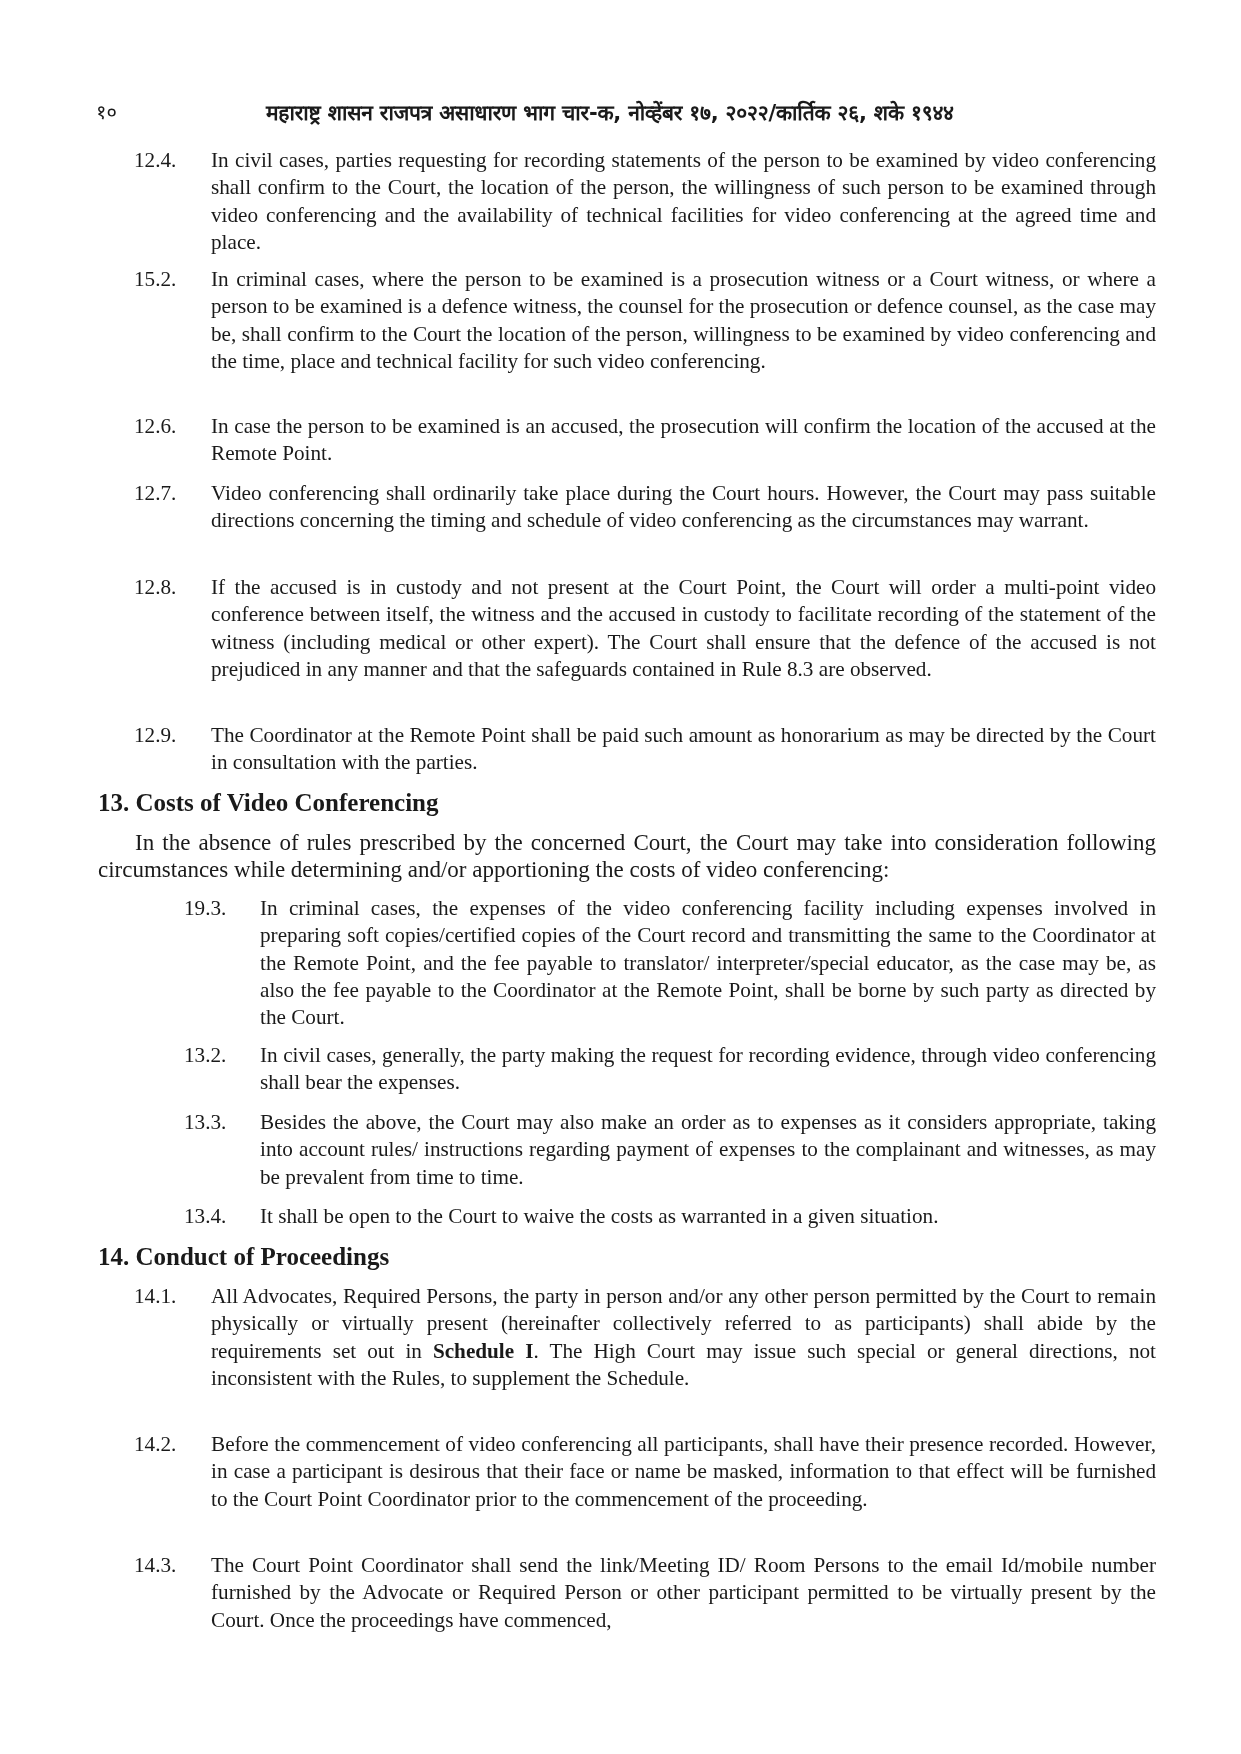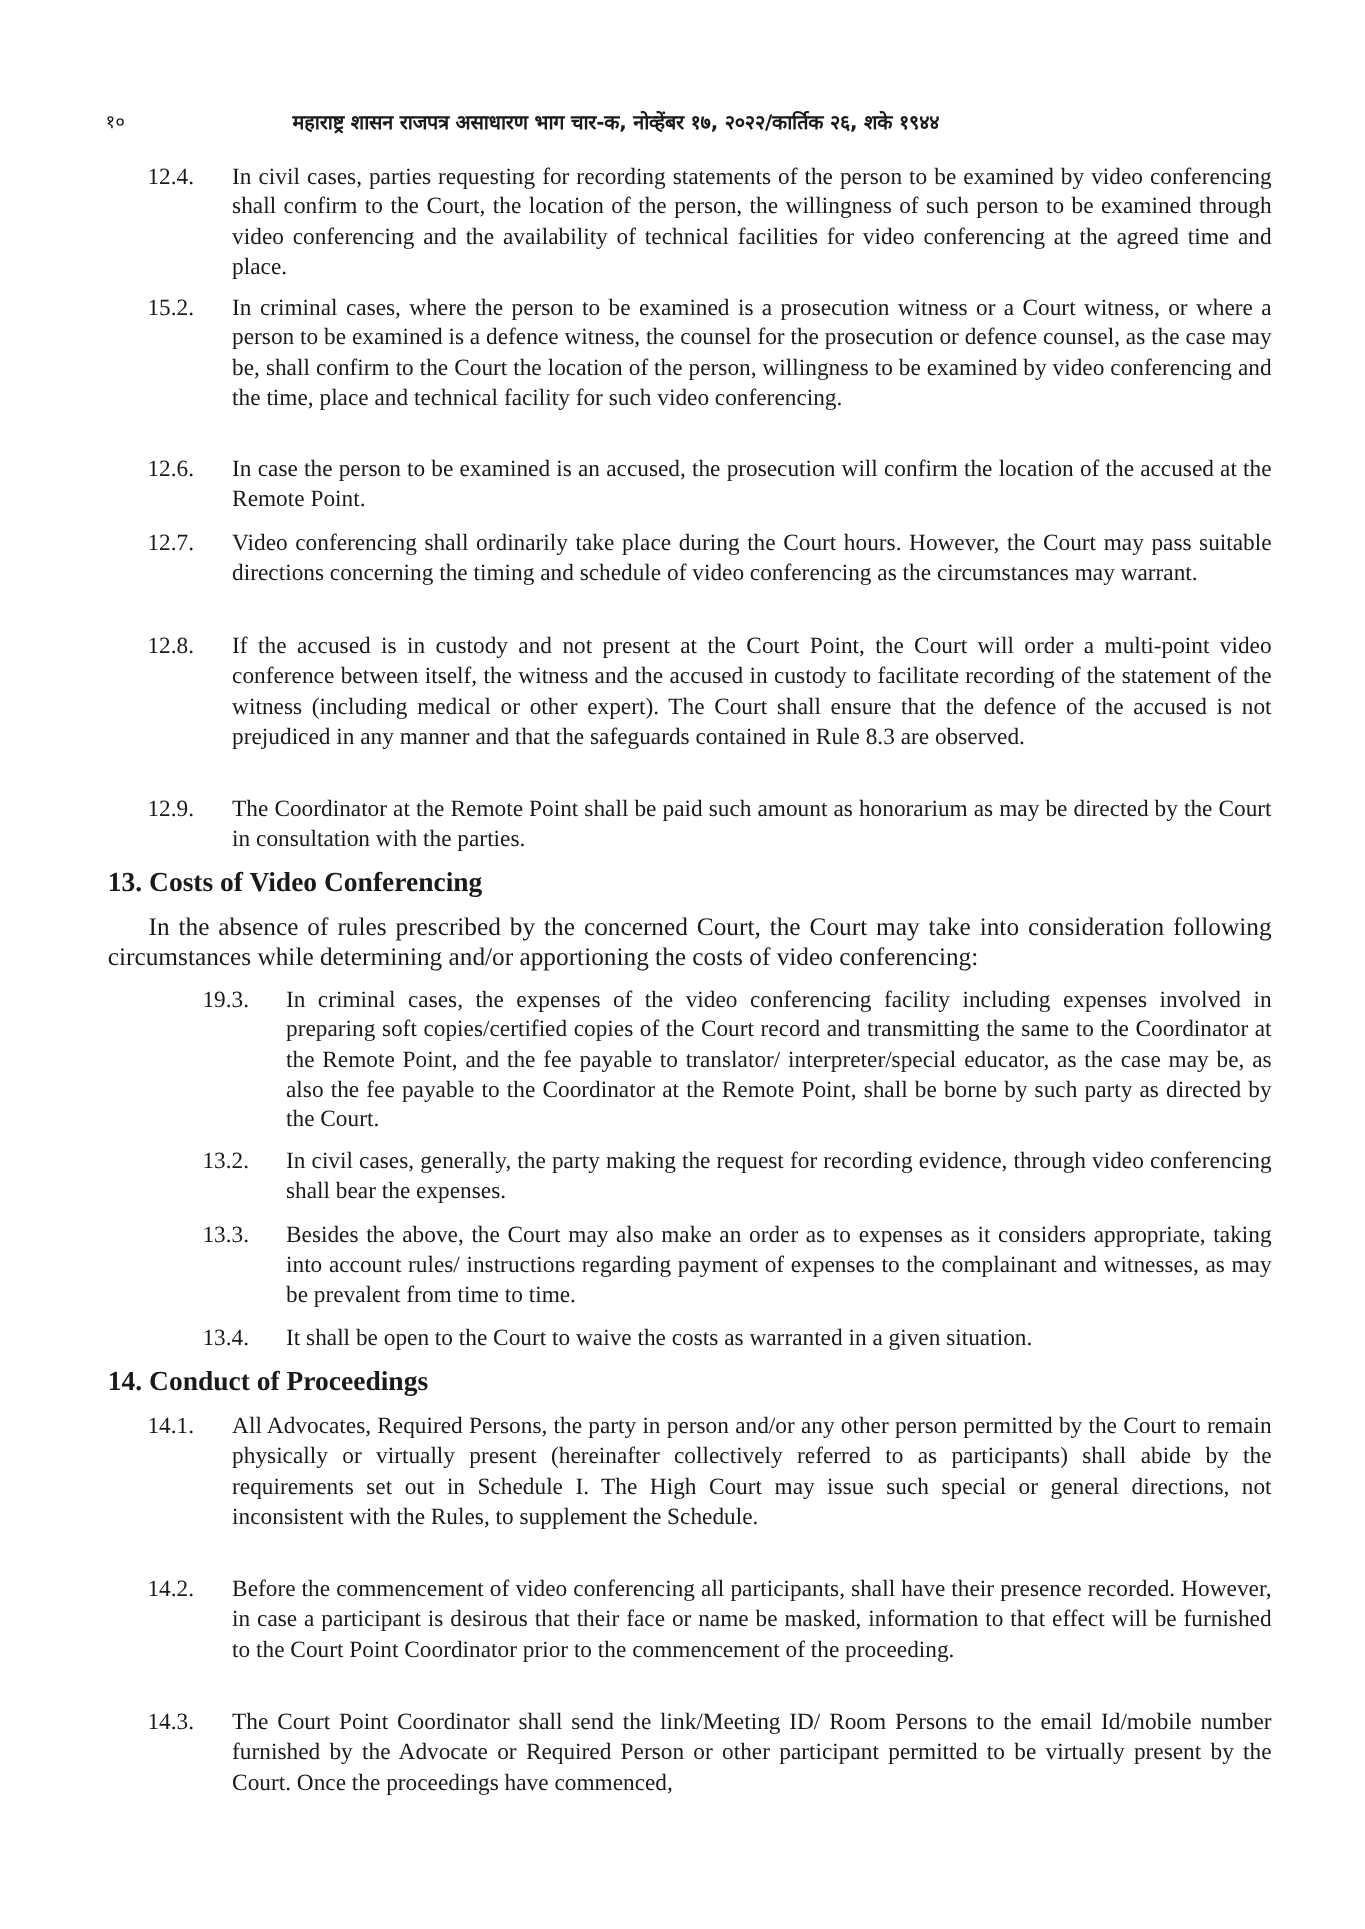--- a/index.html
+++ b/index.html
@@ -1,33 +1,33 @@
 <!DOCTYPE html>
 <html><head>
 <meta charset="utf-8">
 <style>
   html, body { margin: 0; padding: 0; background: #ffffff; }
   body { width: 1241px; height: 1754px; position: relative; overflow: hidden; color: #1a1a1a;
          font-family: "Liberation Serif", "DejaVu Serif", serif; }
   .header { position: absolute; top: 98px; left: 96px; width: 1060px; height: 30px; }
-  .page-num { position: absolute; left: 0; top: 0; font-family: "DejaVu Sans", sans-serif; font-size: 17px; }
-  .header-title { position: absolute; left: 170px; top: 0; font-family: "DejaVu Sans", sans-serif; font-size: 18px; font-weight: bold; letter-spacing: -0.2px; }
+  .page-num { position: absolute; left: 0; top: 0; font-family: "DejaVu Sans", sans-serif; font-size: 20px; }
+  .header-title { position: absolute; left: 170px; top: 0; font-family: "DejaVu Sans", sans-serif; font-size: 21px; font-weight: bold; letter-spacing: -0.2px; }
   .page { position: absolute; left: 0; top: 0; width: 1241px; }
   .item { position: absolute; font-size: 21.2px; line-height: 27.3px; }
   .item .num { position: absolute; left: 0; top: 0; text-align: center; }
   .item .text { position: absolute; text-align: justify; text-align-last: left; }
   .heading { position: absolute; left: 98px; font-size: 25px; font-weight: bold; line-height: 27px; }
   .para { position: absolute; left: 98px; width: 1058px; font-size: 23px; line-height: 27.3px; text-align: justify; text-indent: 37px; }
   
   .l1 { left: 134px; width: 1022px; }
   .l1 .text { left: 77px; width: 945px; }
   
   .l2 { left: 184px; width: 972px; }
   .l2 .text { left: 76px; width: 896px; }
-  b { font-weight: normal; }
+  b { font-weight: bold; }
 </style>
 </head>
 <body>
 
 <div class="page">
 
   <div class="header">
     <span class="page-num">१०</span>
     <span class="header-title">महाराष्ट्र शासन राजपत्र असाधारण भाग चार-क, नोव्हेंबर १७, २०२२/कार्तिक २६, शके १९४४</span>
   </div>

